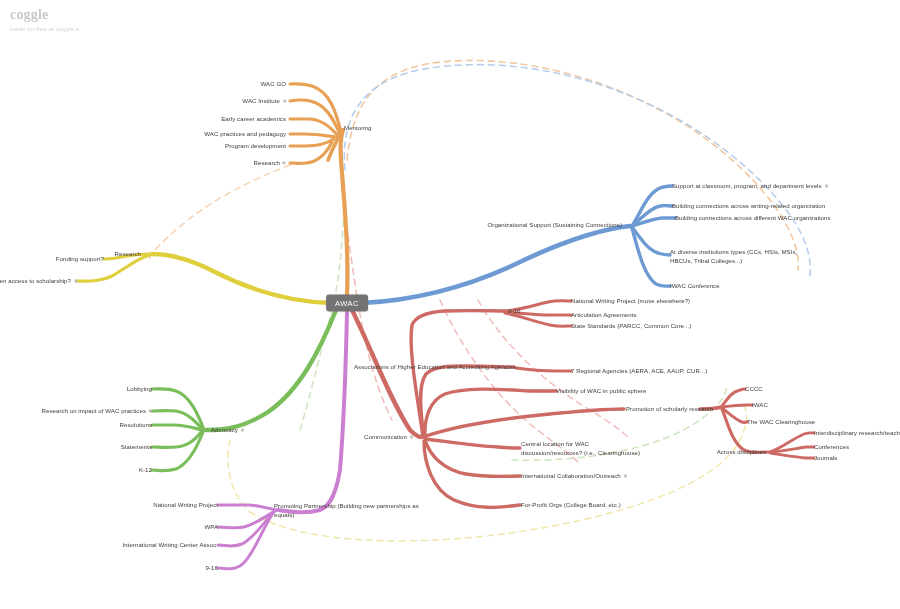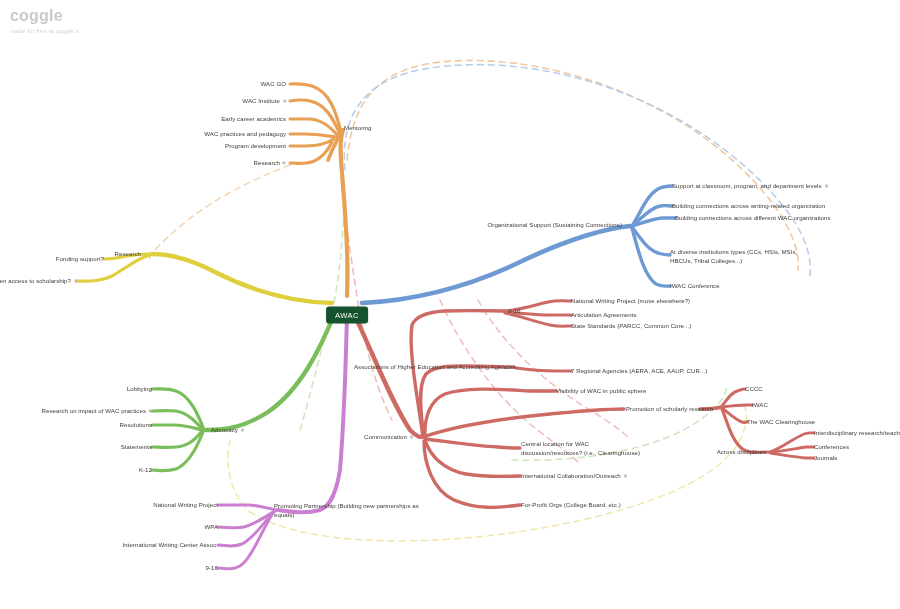--- a/index.html
+++ b/index.html
@@ -4,21 +4,21 @@
 <title>Coggle Mind Map</title>
 <style>
   html,body{margin:0;padding:0;background:#ffffff;}
   body{
     width:900px;height:609px;position:relative;overflow:hidden;
     font-family:"Liberation Sans","DejaVu Sans",sans-serif;
     -webkit-font-smoothing:antialiased;
   }
   #map{position:absolute;left:0;top:0;width:900px;height:609px;}
   .brand{position:absolute;left:10px;top:6px;line-height:1.25;user-select:none;}
-  .brand-name{font-size:16px;color:#c9c9c9;letter-spacing:.2px;font-weight:700;}
+  .brand-name{font-size:14px;color:#c9c9c9;letter-spacing:.2px;font-weight:700;font-family:Liberation Serif, serif;}
   .brand-sub{font-size:6px;color:#d2d2d2;margin-top:2px;letter-spacing:.1px;}
   .lbl{
     position:absolute;font-size:6.1px;color:#3f3b38;white-space:nowrap;
     line-height:1.5;letter-spacing:.05px;
   }
   .lbl.wrap{white-space:normal;}
   .lbl.r{transform:translate(-100%,-50%);}
   .lbl.l{transform:translate(0,-50%);}
   .marker{
     display:inline-block;width:3px;height:3px;margin-left:3px;
@@ -113,21 +113,21 @@
     <path d="M425,440 C430,456 444,470 466,474 C490,478 510,476 520,476" stroke-width="3.4"></path>
     <path d="M424,441 C424,462 432,490 454,500 C482,512 508,506 520,505" stroke-width="3.4"></path>
   </g>
 </svg>
 
 <div class="brand">
   <div class="brand-name">coggle</div>
   <div class="brand-sub">made for free at coggle.it</div>
 </div>
 
-<div class="root" id="root-node" style="left: 347px; top: 315px; background: #14532d;"><span>AWAC</span></div>
+<div class="root" id="root-node" style="left: 347px; top: 303px; background: #737373;"><span>AWAC</span></div>
 
 <div id="labels">
     <div class="lbl l" style="left: 344px; top: 128px;">Mentoring</div>
     <div class="lbl r" style="left: 286px; top: 84px;">WAC GO</div>
     <div class="lbl r" style="left: 286px; top: 101px;">WAC Institute<span class="marker"></span></div>
     <div class="lbl r" style="left: 286px; top: 119px;">Early career academics</div>
     <div class="lbl r" style="left: 286px; top: 134px;">WAC practices and pedagogy</div>
     <div class="lbl r" style="left: 286px; top: 146px;">Program development</div>
     <div class="lbl r" style="left: 286px; top: 163px;">Research<span class="marker"></span></div>
     <div class="lbl r" style="left: 622px; top: 225px;">Organizational Support (Sustaining Connections)</div>

